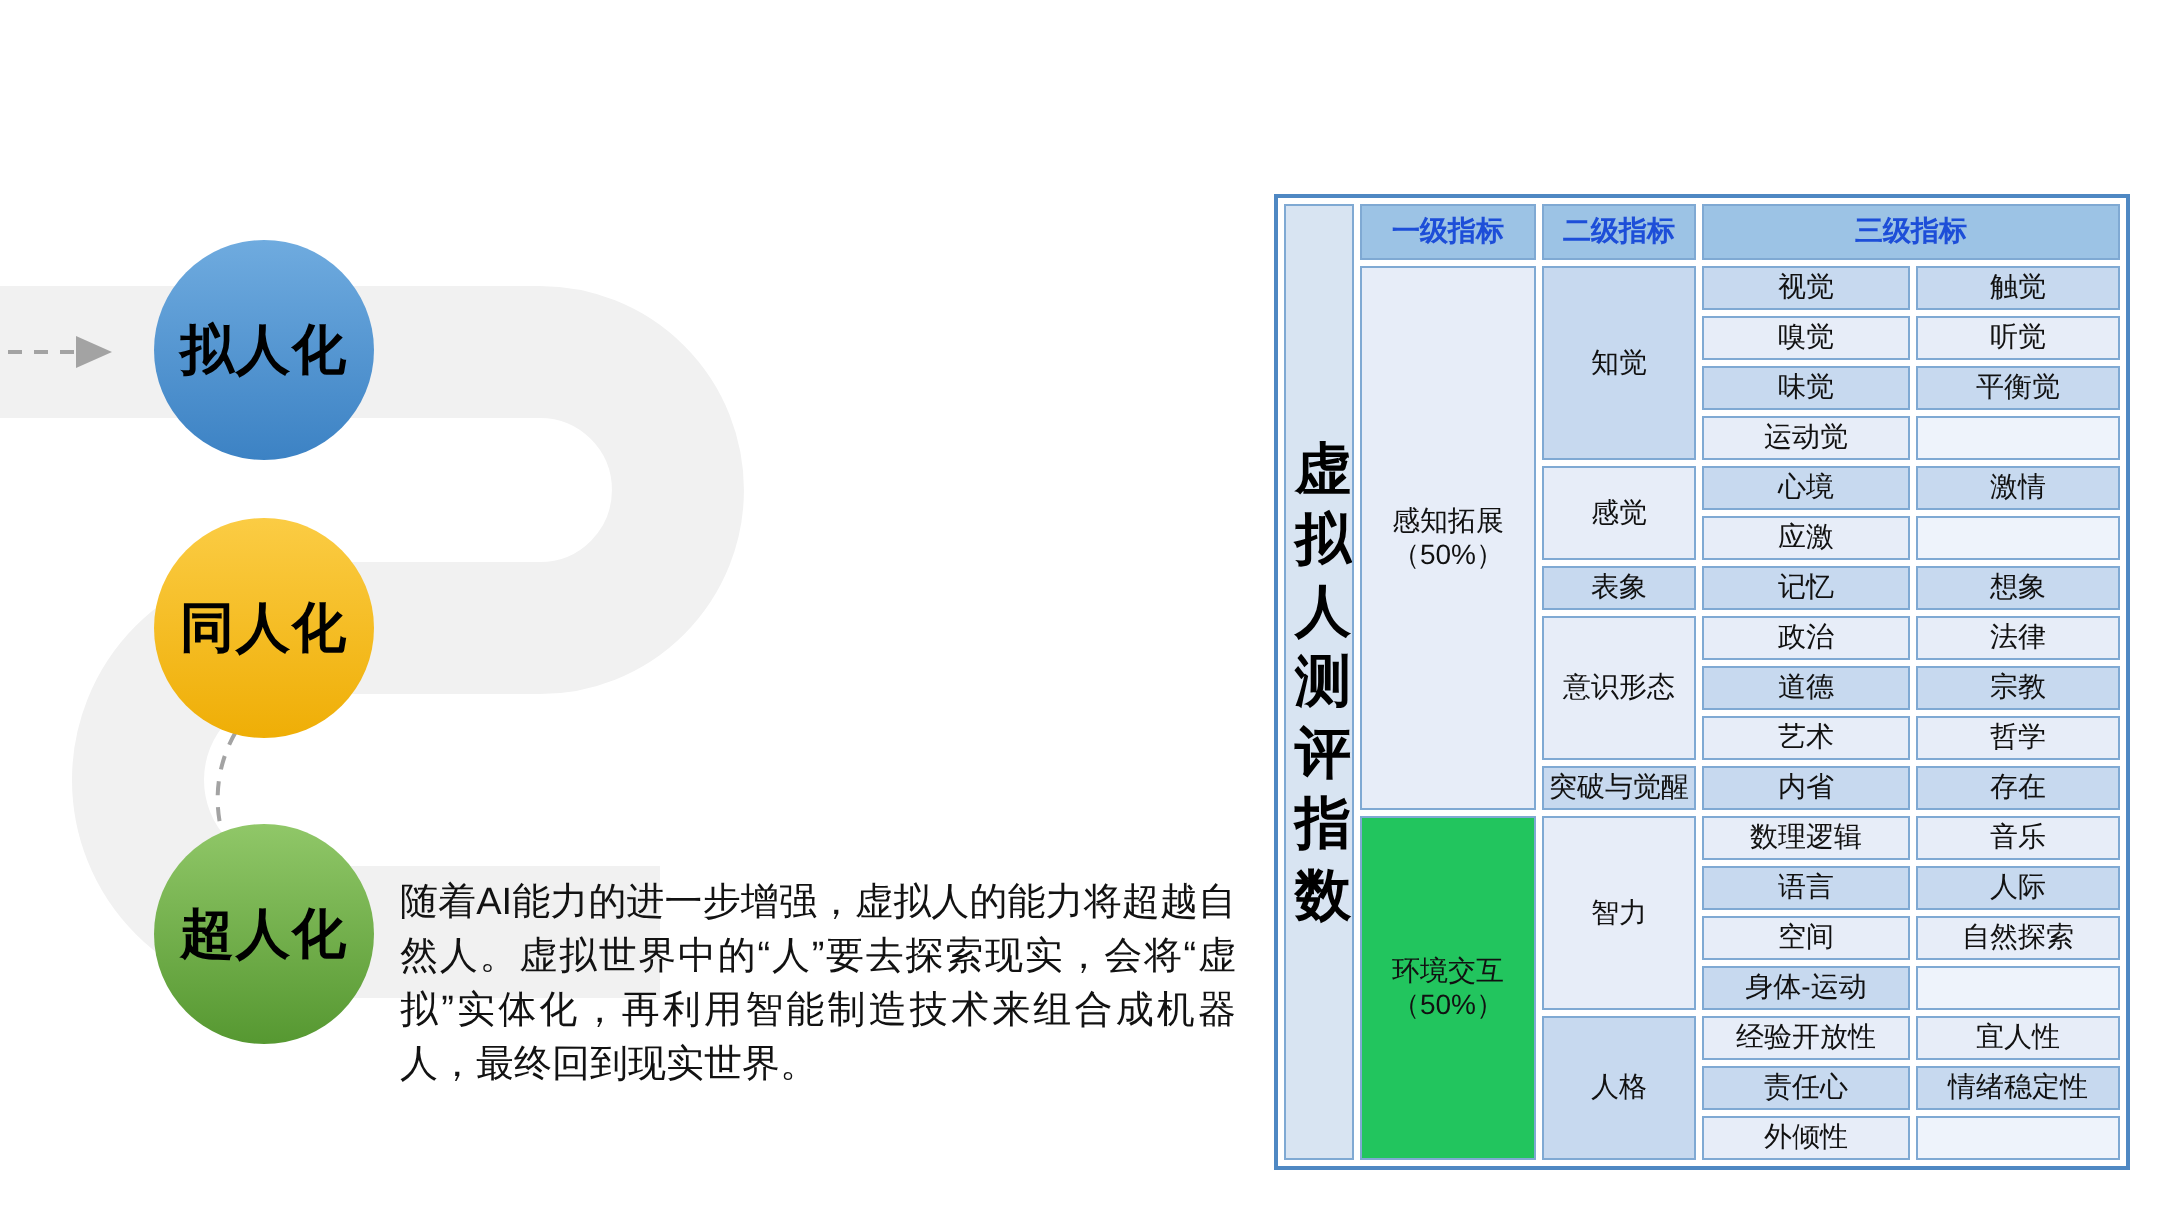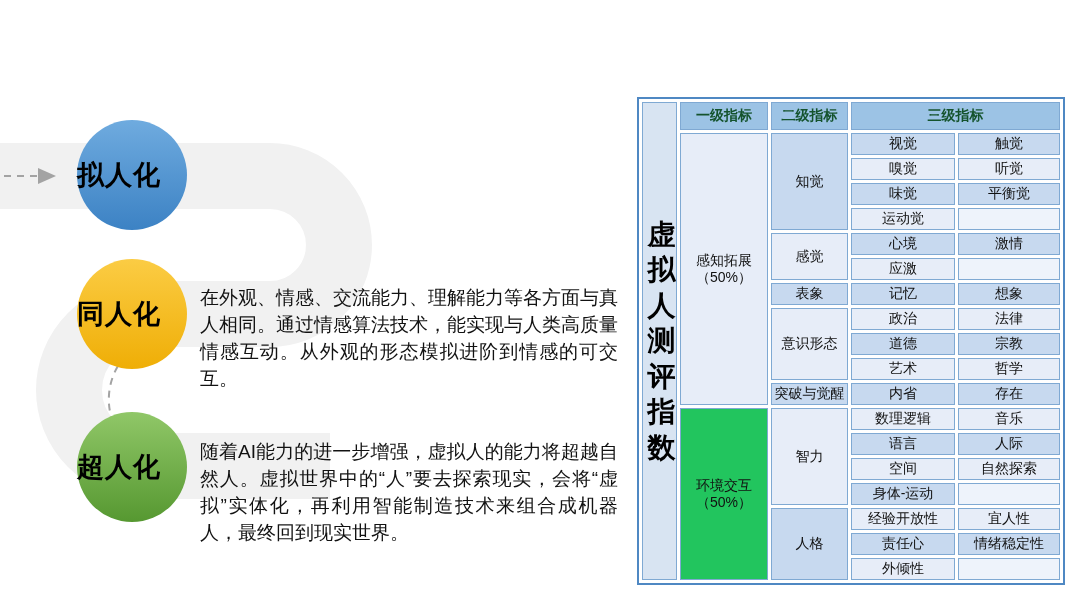--- a/index.html
+++ b/index.html
@@ -1,32 +1,32 @@
 <!DOCTYPE html>
 <html><head>
 <meta charset="utf-8">
 <style>
   html,body{margin:0;padding:0;background:#fff;}
   #canvas{position:relative;width:1080px;height:607px;background:#ffffff;overflow:hidden;
           font-family:"Liberation Sans","DejaVu Sans",sans-serif;color:#111;}
   .page-title{position:absolute;left:8px;top:0px;font-size:44px;font-weight:900;color:#000;white-space:nowrap;}
   svg.flow{position:absolute;left:0;top:0;width:430px;height:607px;}
-  .circle{position:absolute;width:110px;height:110px;border-radius:50%;display:flex;align-items:center;
+  .circle{position:absolute;width:110px;height:110px;border-radius:50%;display:flex;align-items:center;justify-content:center;
           font-size:27px;font-weight:bold;color:#000;z-index:2;letter-spacing:1px;}
   .circle.blue{left:77px;top:120px;background:linear-gradient(180deg,#6fabdf 0%,#3c82c4 100%);}
   .circle.yellow{left:77px;top:259px;background:linear-gradient(180deg,#fbcc44 0%,#efae06 100%);}
   .circle.green{left:77px;top:412px;background:linear-gradient(180deg,#90c768 0%,#569831 100%);}
   .para{position:absolute;left:200px;width:418px;font-size:19px;line-height:27px;color:#121212;text-align:justify;z-index:2;}
   #para-1{top:136px;} #para-2{top:284px;} #para-3{top:438px;}
 
   .tablewrap{position:absolute;left:637px;top:97px;border:2px solid #4f88c3;background:#fff;box-sizing:border-box;z-index:2;}
   table.eval{border-collapse:separate;border-spacing:3px;table-layout:fixed;width:424px;}
   table.eval td{border:1px solid #7fa9d3;text-align:center;vertical-align:middle;font-size:14px;padding:0;overflow:hidden;}
   tr.body-row{height:22px;} tr.hdr{height:28px;}
-  td.h{background:#9cc3e5;font-weight:bold;color:#14532d;}
+  td.h{background:#9cc3e5;font-weight:bold;color:#1d4ed8;}
   td.d{background:#c7d9ef;margin-left:22px;} td.l{background:#e7edf8;} td.blank{background:#eef3fb;}
   td.lv1{font-size:13px;line-height:1.25;}
   td.lv1.d{background:#22c55e;}
   td.vtitle{background:#d8e4f2;}
   td.vtitle div{width:24px;margin:0 auto;font-size:28px;font-weight:bold;line-height:1.27;word-break:break-all;color:#000;}
 </style>
 </head>
 <body>
 
 <div id="canvas">
@@ -46,21 +46,20 @@
   <div class="circle blue">
     <span>拟人化</span>
   </div>
   <div class="circle yellow">
     <span>同人化</span>
   </div>
   <div class="circle green">
     <span>超人化</span>
   </div>
 
-  <div class="para" id="para-2">在外观、情感、交流能力、理解能力等各方面与真人相同。通过情感算法技术，能实现与人类高质量情感互动。从外观的形态模拟进阶到情感的可交互。</div>
   <div class="para" id="para-3">随着AI能力的进一步增强，虚拟人的能力将超越自然人。虚拟世界中的“人”要去探索现实，会将“虚拟”实体化，再利用智能制造技术来组合成机器人，最终回到现实世界。</div>
 
   <div class="tablewrap">
     <table class="eval">
       <colgroup>
           <col style="width:35px">
           <col style="width:88px">
           <col style="width:77px">
           <col style="width:104px">
           <col style="width:102px">

